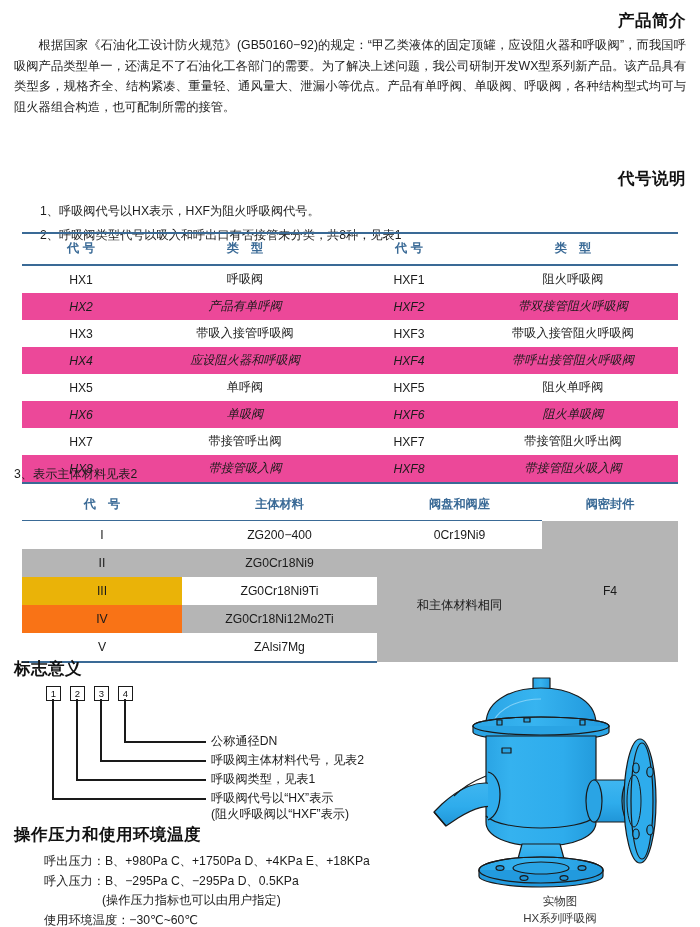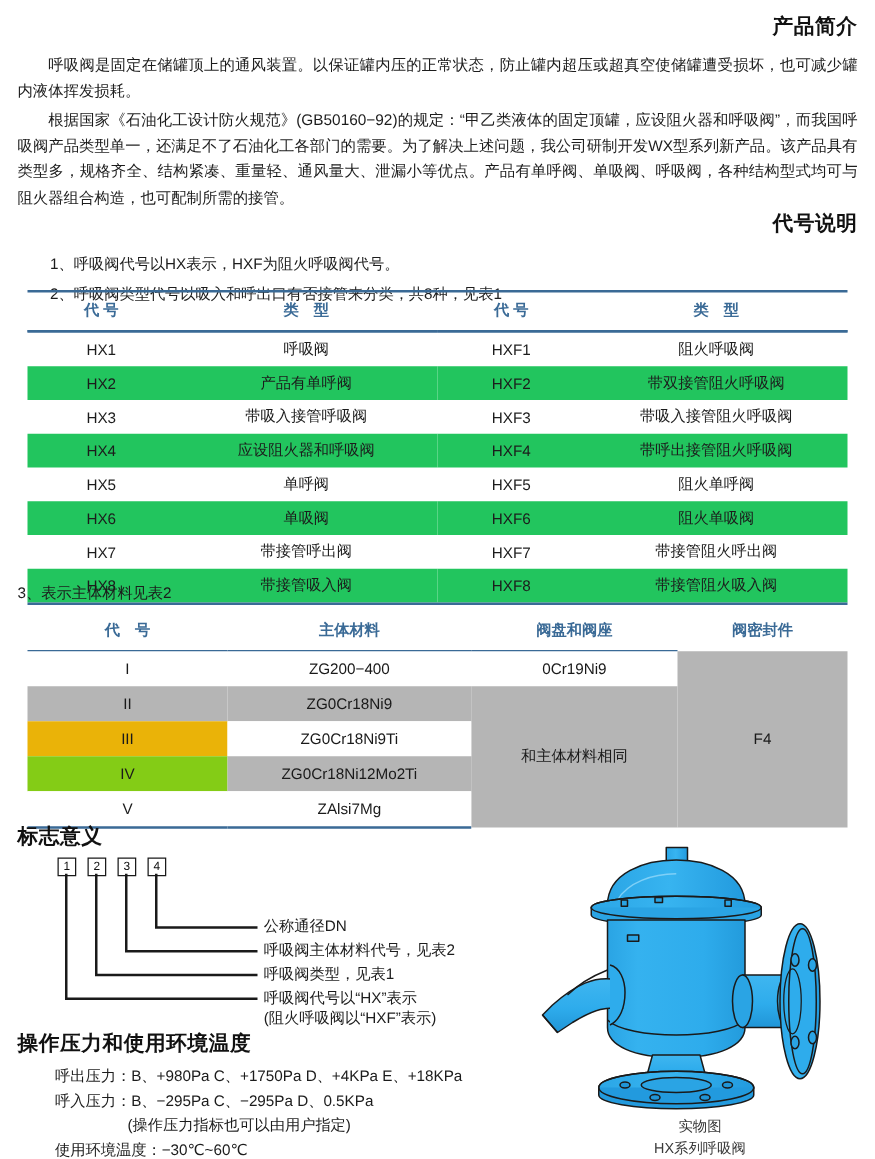--- a/index.html
+++ b/index.html
@@ -71,21 +71,21 @@
   }
   table.spec td {
     text-align: center;
     padding: 0;
     height: 27px;
     vertical-align: middle;
   }
   .rule-top    { border-top: 2px solid #3a6a96; }
   .rule-bottom { border-bottom: 2px solid #3a6a96; }
   .rule-thin   { border-bottom: 1.5px solid #3a6a96; }
-  tr.striped td { background: #22c55e; }
+  tr.striped td { background: #ec4899; font-style: italic; }
 
   
   .t2-wrap { position: relative; }
   table.mat { border-collapse: collapse; table-layout: fixed; font-size: 12.2px; }
   table.mat th {
     font-weight: bold; color: #3a6a96; font-size: 12.2px;
     padding: 6px 0 7px 0; text-align: center;
   }
   table.mat td {
     text-align: center; height: 28px; vertical-align: middle; padding: 0;
@@ -154,21 +154,20 @@
   }
 </style>
 </head>
 <body>
 
 <div class="page">
 
   <div style="position:absolute; left:14px; top:10px; width:672px;">
     <h2 class="section-title">产品简介</h2>
 
-    <p class="body-text indent" style="margin-top:10px;">呼吸阀是固定在储罐顶上的通风装置。以保证罐内压的正常状态，防止罐内超压或超真空使储罐遭受损坏，也可减少罐内液体挥发损耗。</p>
 
     <p class="body-text indent" style="margin-top:3px;">根据国家《石油化工设计防火规范》(GB50160−92)的规定：“甲乙类液体的固定顶罐，应设阻火器和呼吸阀”，而我国呼吸阀产品类型单一，还满足不了石油化工各部门的需要。为了解决上述问题，我公司研制开发WX型系列新产品。该产品具有类型多，规格齐全、结构紧凑、重量轻、通风量大、泄漏小等优点。产品有单呼阀、单吸阀、呼吸阀，各种结构型式均可与阻火器组合构造，也可配制所需的接管。</p>
   </div>
 
   <div style="position:absolute; left:14px; top:168px; width:672px;">
     <h2 class="section-title">代号说明</h2>
 
     <p class="note-line" style="margin-top:11px;">1、呼吸阀代号以HX表示，HXF为阻火呼吸阀代号。</p>
     <p class="note-line" style="margin-top:3px;">2、呼吸阀类型代号以吸入和呼出口有否接管来分类，共8种，见表1</p>
   </div>
@@ -277,21 +276,21 @@
           <td style="background:#b5b5b5;">ZG0Cr18Ni9</td>
           <td class="merged" rowspan="4">和主体材料相同</td>
         </tr>
 
         <tr>
           <td style="background:#eab308;">III</td>
           <td style="background:#ffffff;margin-top:22px;">ZG0Cr18Ni9Ti</td>
         </tr>
 
         <tr>
-          <td style="background:#84cc16;">IV</td>
+          <td style="background:#f97316;">IV</td>
           <td style="background:#b5b5b5;">ZG0Cr18Ni12Mo2Ti</td>
         </tr>
 
         <tr>
           <td style="background:#ffffff; border-bottom:2px solid #3a6a96;">V</td>
           <td style="background:#ffffff; border-bottom:2px solid #3a6a96;">ZAlsi7Mg</td>
         </tr>
       </tbody>
     </table>
   </div>

